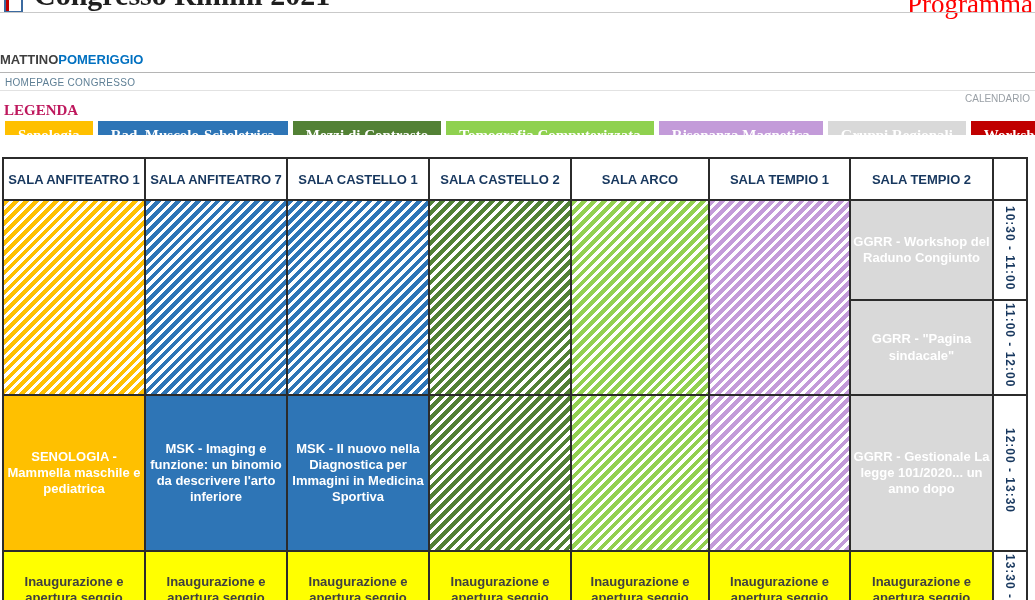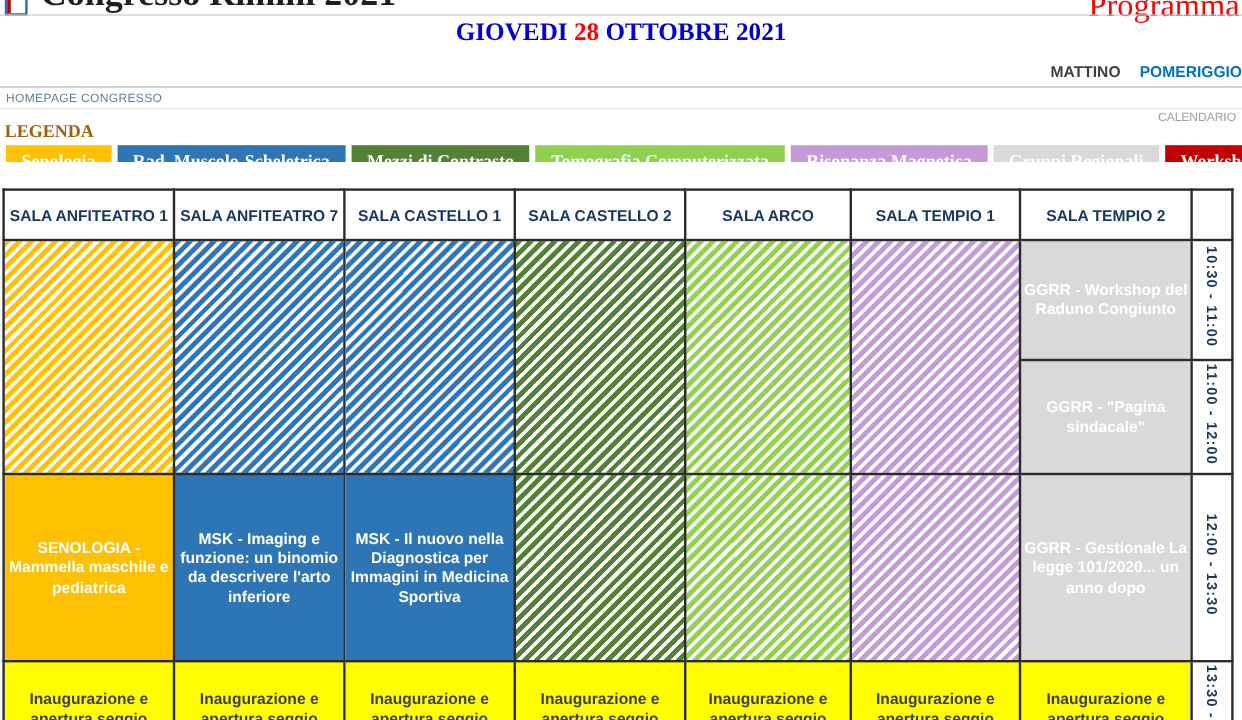--- a/index.html
+++ b/index.html
@@ -11,34 +11,34 @@
       border:2px solid #3B6AA0;background:#fff;}
   .title-icon .red-bar{position:absolute;left:0;top:0;width:3px;height:100%;background:#C00000;}
   .page-title{position:absolute;left:34px;top:-22px;font-family:"Liberation Serif",serif;
       font-weight:bold;font-size:30px;color:#1f1f1f;white-space:nowrap;}
   .programma{position:absolute;right:2px;top:-11px;font-family:"Liberation Serif",serif;
       font-size:27px;color:#FF0000;white-space:nowrap;}
   .rule1{position:absolute;left:0;top:12px;width:100%;border-top:1px solid #c9c9c9;}
   .date-heading{position:absolute;left:0;top:14px;width:100%;text-align:center;
       font-family:"Liberation Serif",serif;font-weight:bold;font-size:21px;color:#0000D0;}
   .date-heading .day-num{color:#FF0000;}
-  .tabs-row{position:absolute;left:0;top:52px;width:100%;display:flex;justify-content:flex-end;gap:16px;
+  .tabs-row{position:absolute;left:0;top:52px;width:100%;display:flex;justify-content:flex-start;
       font-size:13px;font-weight:bold;}
   .tab-mattino{color:#3F3F3F;cursor:pointer;}
   .tab-pomeriggio{color:#0070C0;cursor:pointer;}
   .next-day{position:absolute;right:8px;top:50px;font-family:"Liberation Serif",serif;
       font-weight:bold;font-size:16px;color:#17375E;cursor:pointer;}
   .next-day .arrows{color:#8496A9;font-weight:normal;}
   .rule2{position:absolute;left:0;top:72px;width:100%;border-top:1px solid #b5b5b5;}
   .homepage-link{position:absolute;left:5px;top:77px;font-size:10px;color:#5E7F95;
       letter-spacing:.3px;cursor:pointer;}
   .rule3{position:absolute;left:0;top:90px;width:100%;border-top:1px solid #e2e2e2;}
   .calendario-link{position:absolute;right:5px;top:93px;font-size:10px;color:#9AA0A6;cursor:pointer;text-align:center;}
   .legenda-title{position:absolute;left:4px;top:102px;font-family:"Liberation Serif",serif;
-      font-weight:bold;font-size:15px;color:#a16207;}
+      font-weight:bold;font-size:15px;color:#be185d;}
 
   
   .legend{position:absolute;left:5px;top:121px;display:flex;gap:5px;}
   .legend .chip{height:14px;line-height:29px;padding:0 13px;color:#fff;white-space:nowrap;
       font-family:"Liberation Serif",serif;font-weight:bold;font-size:15px;}
   .chip.c-sen{background:#FFC000;}
   .chip.c-msk{background:#2E75B6;}
   .chip.c-mdc{background:#538135;}
   .chip.c-tc{background:#8FD14F;}
   .chip.c-rm{background:#C39BD9;}
@@ -69,25 +69,20 @@
 
 <div id="app">
 
   <div class="title-icon">
       <span class="red-bar"></span>
     </div>
   <div class="page-title">Congresso Rimini 2021</div>
   <div class="programma">Programma</div>
   <div class="rule1"></div>
 
-  <div class="date-heading">
-    <span>GIOVEDI</span>
-    <span class="day-num">28</span>
-    <span>OTTOBRE 2021</span>
-  </div>
 
   <div class="tabs-row">
     <span class="tab-mattino">MATTINO</span>
     <span class="tab-pomeriggio">POMERIGGIO</span>
   </div>
   <div class="rule2"></div>
 
   <div class="homepage-link">HOMEPAGE CONGRESSO</div>
   <div class="rule3"></div>
   <div class="calendario-link">CALENDARIO</div>

